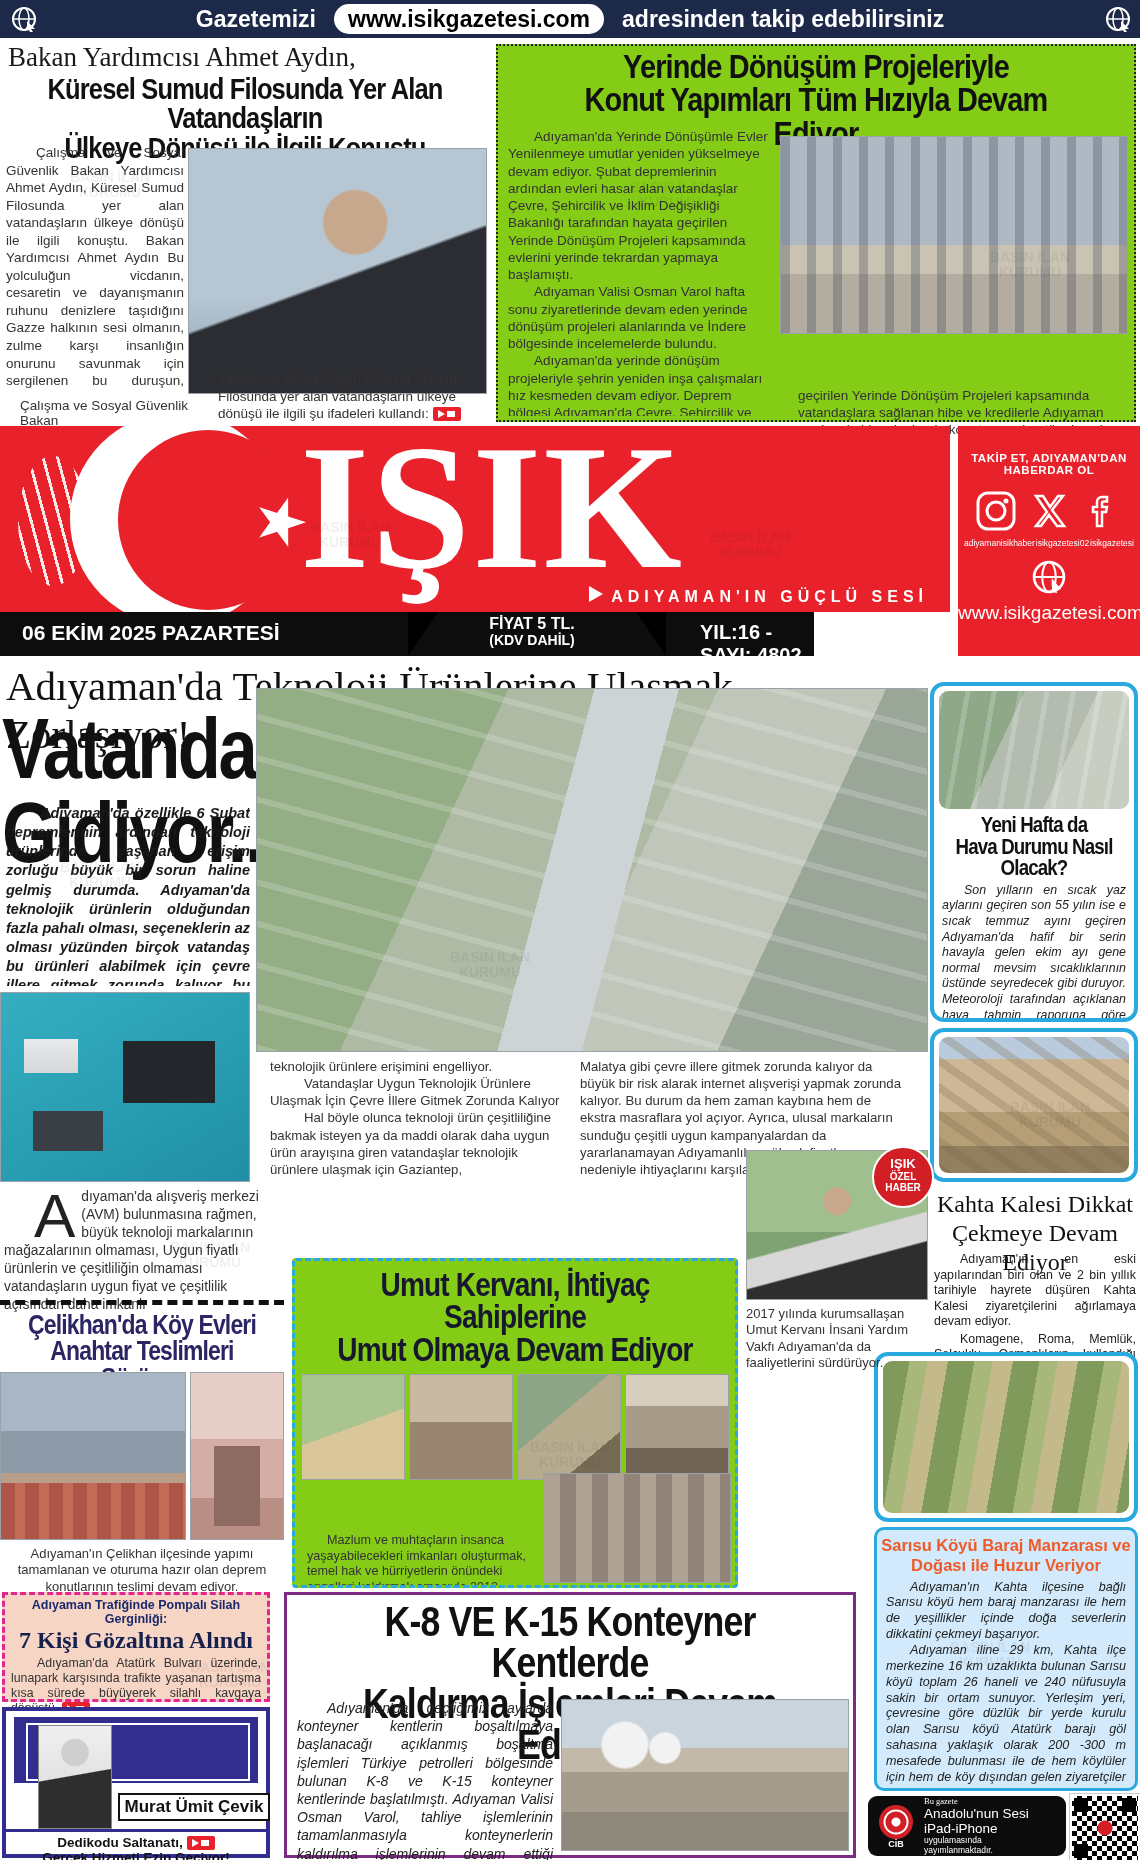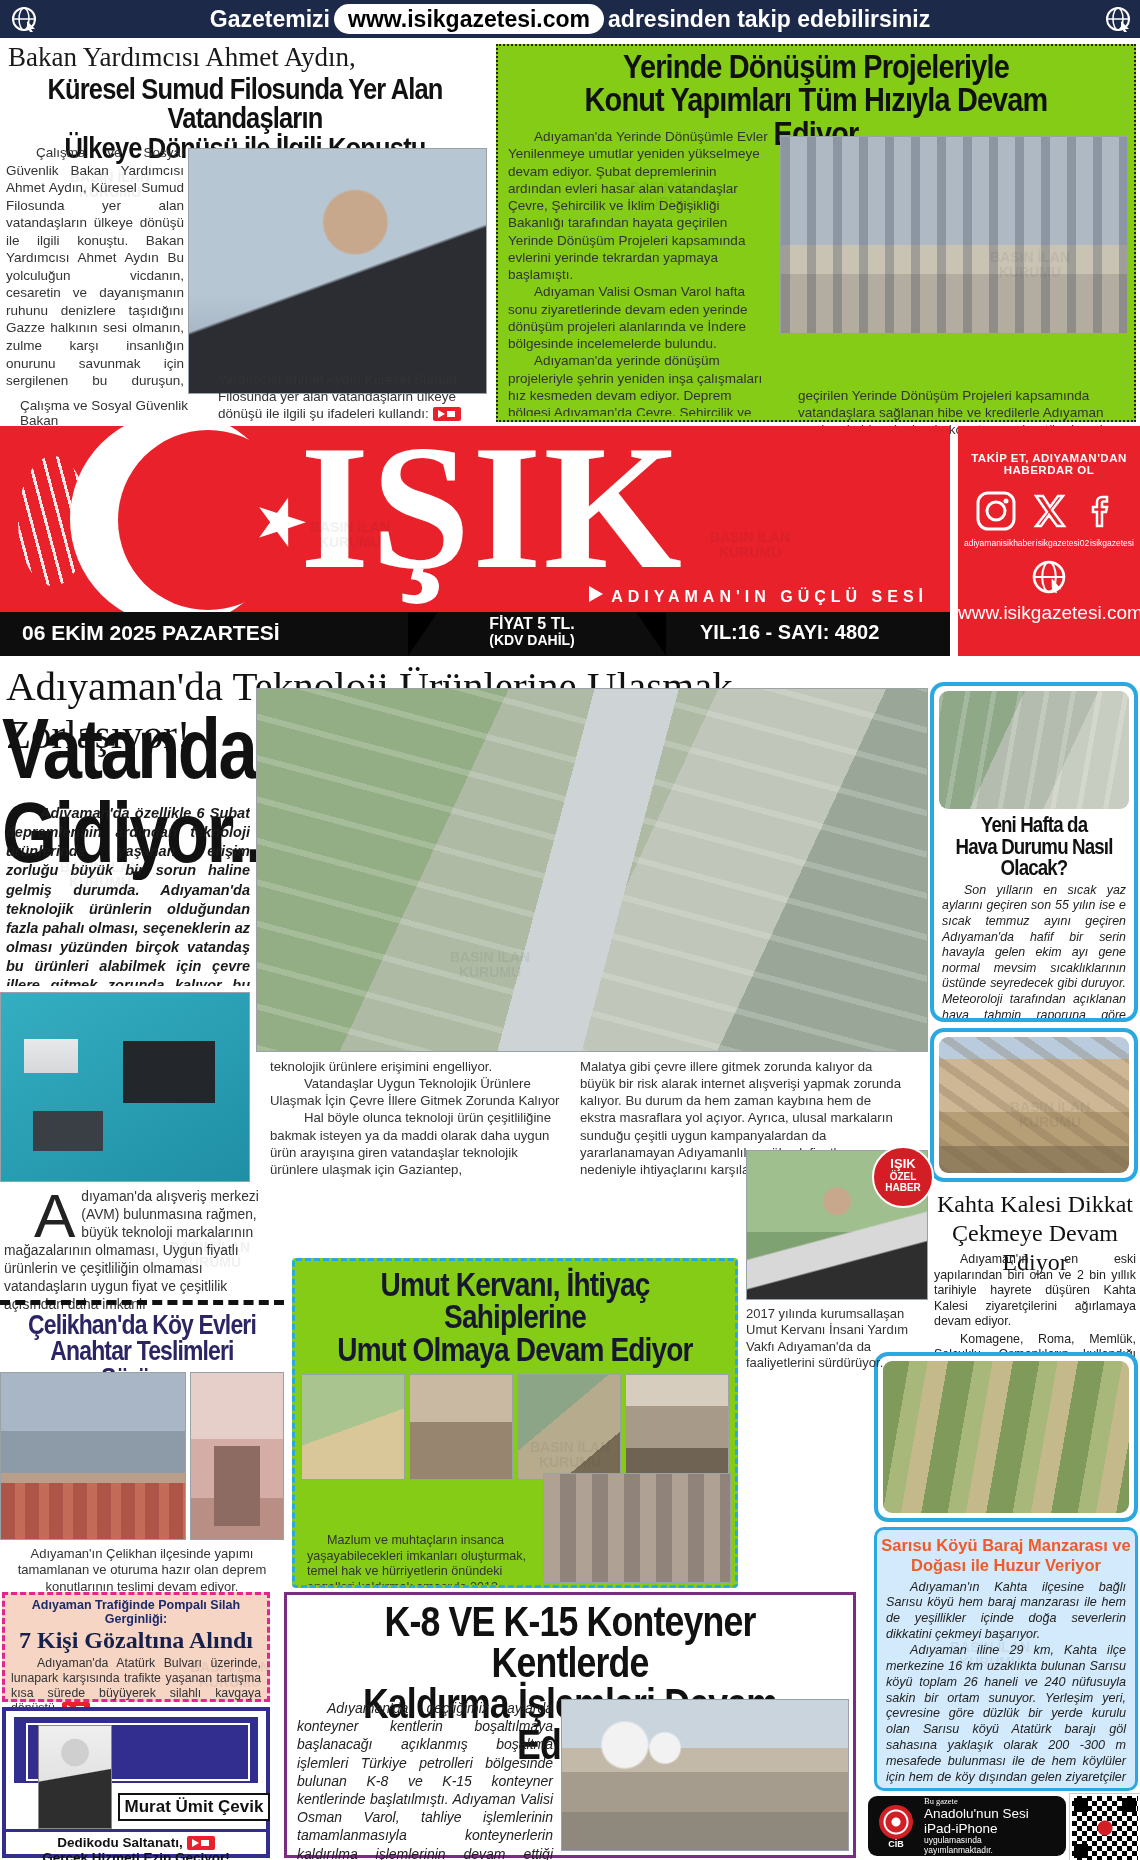--- a/index.html
+++ b/index.html
@@ -21,21 +21,21 @@
       color:rgba(40,40,60,.07);line-height:1.1;pointer-events:none;}
   .greenbox{background:#84cc16;box-sizing:border-box;}
   .cap{font-size:13px;line-height:1.25;}
   p{margin:0;}
 </style>
 </head>
 <body>
 
 <div id="page">
 
-  <div class="abs" style="left:0;top:0;width:1140px;height:38px;background:#1c2949;display:flex;align-items:center;justify-content:center;gap:4px;">
+  <div class="abs" style="left:0;top:0;width:1140px;height:38px;background:#1c2949;display:flex;align-items:center;justify-content:center;gap:18px;">
     <span class="abs" style="left:10px;top:5px;">
       <svg width="28" height="28" viewBox="0 0 28 28">
           <circle cx="14" cy="14" r="11" fill="none" stroke="#fff" stroke-width="2"></circle>
           <ellipse cx="14" cy="14" rx="5" ry="11" fill="none" stroke="#fff" stroke-width="1.5"></ellipse>
           <line x1="3" y1="14" x2="25" y2="14" stroke="#fff" stroke-width="1.5"></line>
           <polygon points="17,16 25,24 21,24 23,27 20,27 18,23 17,25" fill="#fff"></polygon>
         </svg>
     </span>
     <span style="color:#fff;font-weight:bold;font-size:23px;">Gazetemizi</span>
     <span style="background:#fff;color:#000;font-weight:bold;font-size:23px;border-radius:18px;padding:0 14px;line-height:30px;">www.isikgazetesi.com</span>
@@ -102,21 +102,21 @@
       <div style="position:absolute;left:70px;top:-14px;width:214px;height:214px;border-radius:50%;background:#fff;"></div>
       <div style="position:absolute;left:118px;top:4px;width:180px;height:180px;border-radius:50%;background:#e8212a;"></div>
       <div style="position:absolute;left:252px;top:58px;color:#fff;font-size:64px;transform:rotate(18deg);">★</div>
       <div style="position:absolute;left:18px;top:30px;width:70px;height:130px;background:repeating-linear-gradient(75deg,#fff 0 3px,transparent 3px 14px);opacity:.9;border-radius:50%;"></div>
       <div class="serif" style="position:absolute;left:300px;top:-22px;color:#fff;font-weight:bold;font-size:178px;letter-spacing:2px;">IŞIK</div>
       <div style="position:absolute;right:22px;bottom:6px;color:#fff;font-weight:bold;font-size:16px;letter-spacing:5px;">
         <span style="display:inline-block;width:0;height:0;border-left:14px solid #fff;border-top:8px solid transparent;border-bottom:8px solid transparent;margin-right:8px;"></span><span>ADIYAMAN'IN GÜÇLÜ SESİ</span>
       </div>
     </div>
 
-    <div class="abs" style="left:0;top:186px;width:950px;height:44px;background:#0d0d0d;color:#fff;">
+    <div class="abs" style="left:0;top:186px;width:814px;height:44px;background:#0d0d0d;color:#fff;">
       <span style="position:absolute;left:22px;top:9px;font-weight:bold;font-size:21px;">06 EKİM 2025 PAZARTESİ</span>
       <span style="position:absolute;left:408px;top:0;width:0;height:0;border-top:44px solid #000;border-right:30px solid transparent;filter:brightness(2);"></span>
       <div style="position:absolute;left:452px;top:3px;width:160px;text-align:center;line-height:1.1;">
         <div style="font-weight:bold;font-size:16px;">FİYAT 5 TL.</div>
         <div style="font-weight:bold;font-size:14px;">(KDV DAHİL)</div>
       </div>
       <span style="position:absolute;left:636px;top:0;width:0;height:0;border-top:44px solid #000;border-left:30px solid transparent;filter:brightness(2);"></span>
       <span style="position:absolute;left:700px;top:9px;font-weight:bold;font-size:20px;">YIL:16 - SAYI: 4802</span>
     </div>
 

